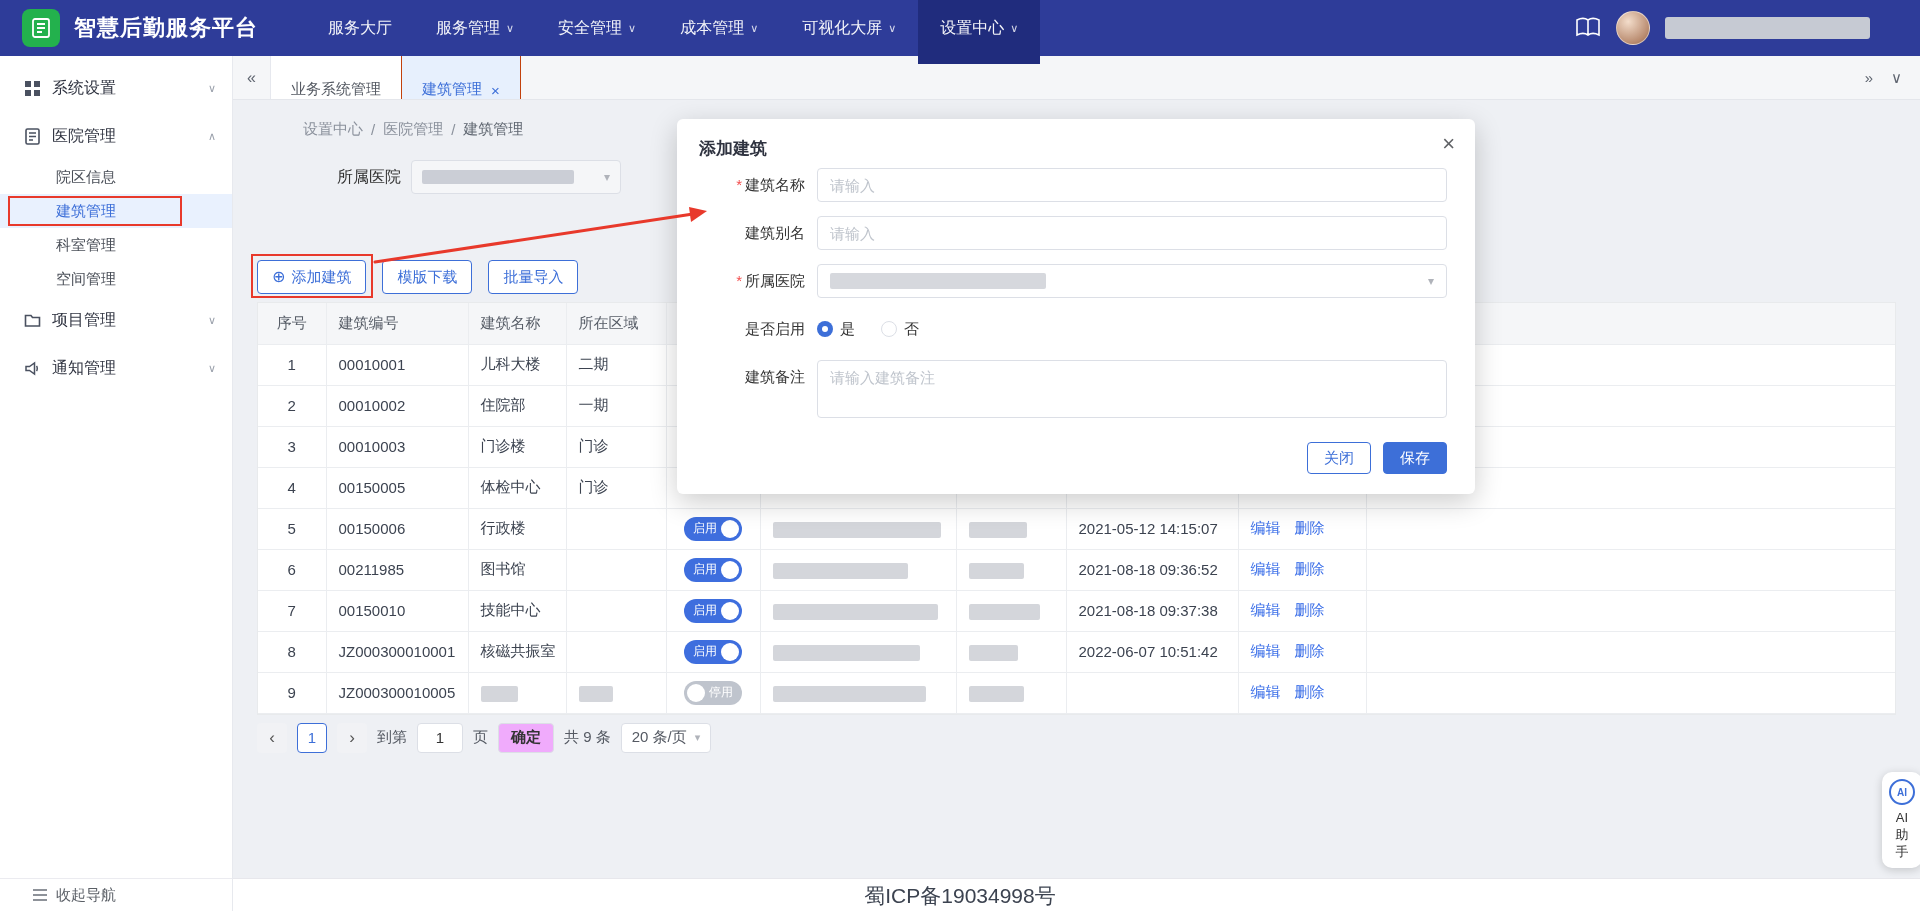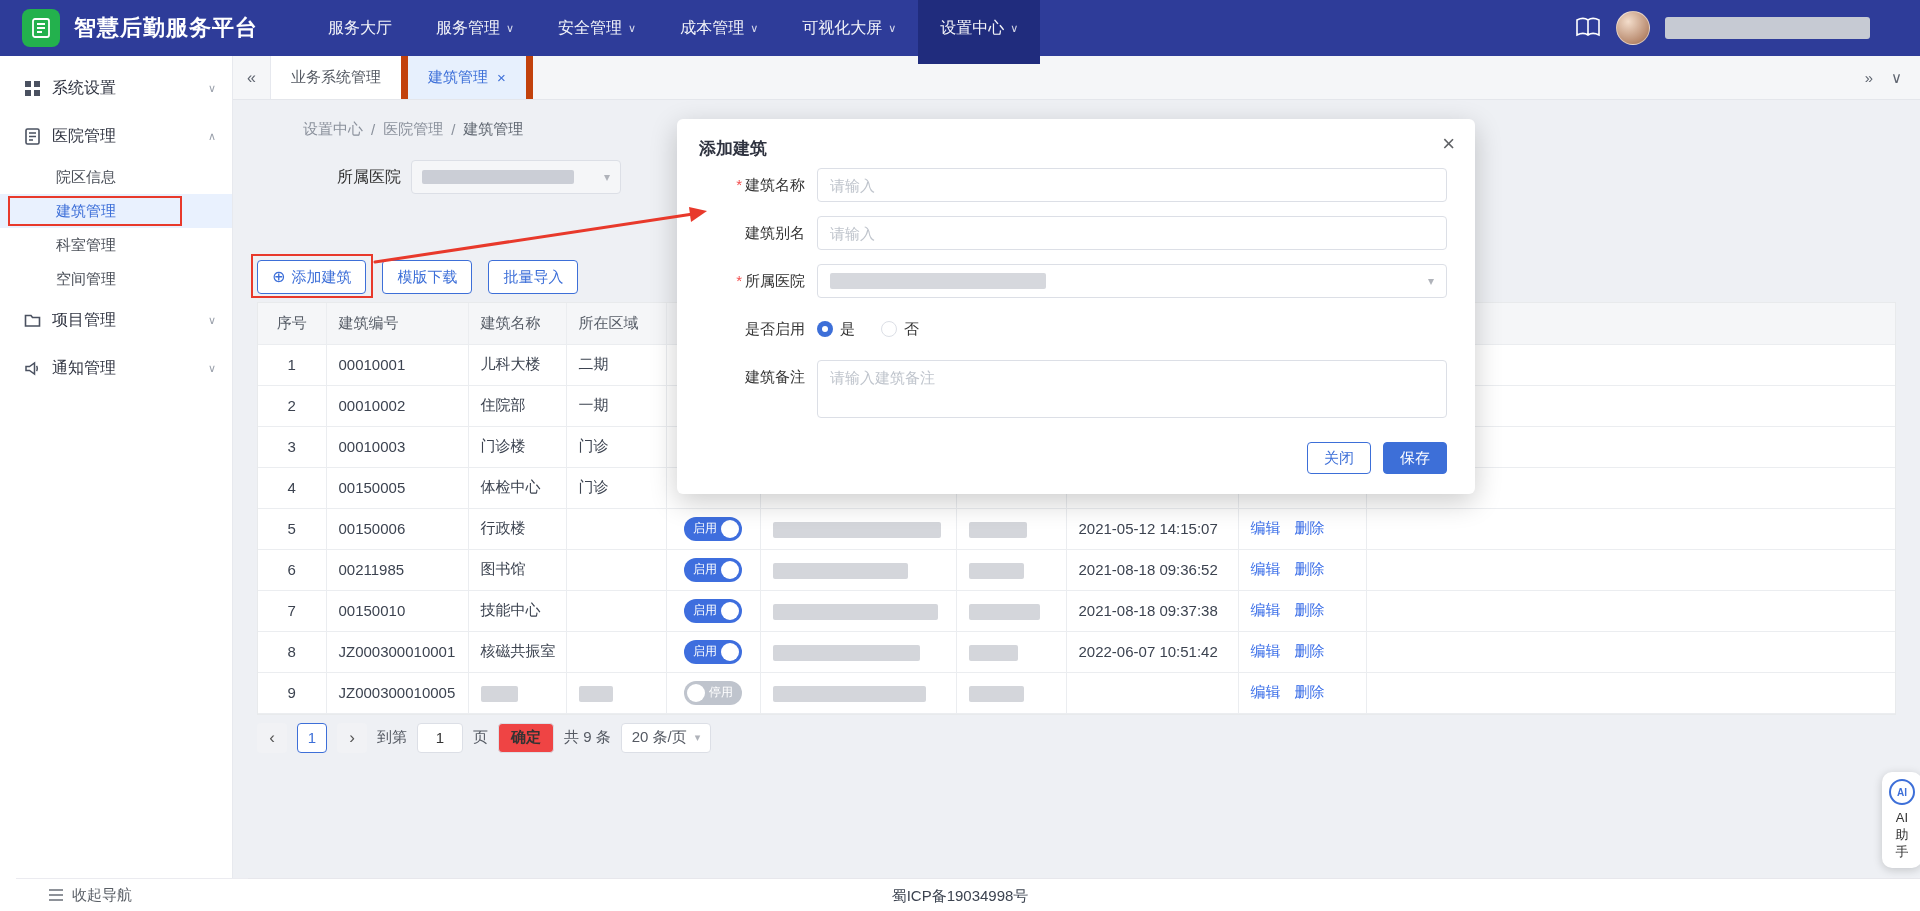--- a/index.html
+++ b/index.html
@@ -19,26 +19,26 @@
   .redact-name { width:205px; height:22px; background:#c6cad3; border-radius:3px; }
 
   
   .sidebar { position:absolute; left:0; top:56px; width:233px; height:855px; background:#fff; border-right:1px solid #e7e9ee; z-index:15; padding-top:8px; }
   .side-group { height:48px; display:flex; align-items:center; padding:0 16px 0 22px; cursor:pointer; }
   .side-group .gicon { width:20px; height:20px; margin-right:10px; display:flex; align-items:center; justify-content:center; }
   .side-group .glabel { font-size:16px; color:#2f3340; font-weight:500; flex:1; }
   .side-group .gchev { font-size:11px; color:#9aa0ab; }
   .side-child { height:34px; display:flex; align-items:center; padding-left:56px; font-size:15px; color:#4a4f58; cursor:pointer; }
   .side-child.active { color:#3d6fd8; background:#e9f1fe; }
-  .side-collapse { position:absolute; bottom:0; left:16px; width:100%; height:33px; border-top:1px solid #ebebf0; display:flex; align-items:center; padding-left:32px; gap:8px; color:#5a5f66; font-size:15px; background:#fff; cursor:pointer; }
+  .side-collapse { position:absolute; bottom:0; left:0; width:100%; height:33px; border-top:1px solid #ebebf0; display:flex; align-items:center; padding-left:32px; gap:8px; color:#5a5f66; font-size:15px; background:#fff; cursor:pointer; }
 
   
   .tabbar { position:absolute; left:233px; top:56px; width:1687px; height:44px; background:#f5f6f8; border-bottom:1px solid #e4e6eb; display:flex; align-items:stretch; z-index:10; }
   .tab-scroll { width:38px; display:flex; align-items:center; justify-content:center; color:#5f6570; font-size:16px; border-right:1px solid #e6e8ee; cursor:pointer; }
-  .tab { display:flex; align-items:center; padding:0 20px; font-size:15px; color:#555a63; background:#fff; border-right:7px solid #c2410c; cursor:pointer; }
+  .tab { display:flex; align-items:flex-end; padding:0 20px; font-size:15px; color:#555a63; background:#fff; border-right:1px solid #c2410c; cursor:pointer; }
   .tab.active { background:#e7f0fd; color:#3d6fd8; }
   .tab .tab-x { margin-left:9px; font-size:15px; cursor:pointer; }
   .tab-right { margin-left:auto; display:flex; align-items:center; gap:18px; padding:0 18px; color:#5f6570; font-size:15px; }
   .tab-right span { cursor:pointer; }
 
   
   .content { position:absolute; left:233px; top:100px; width:1687px; height:778px; background:#eef0f4; padding:18px 24px 0 24px; z-index:5; }
   .breadcrumb { margin-left:46px; font-size:15px; color:#8b919c; height:22px; display:flex; align-items:center; gap:8px; }
   .breadcrumb .crumb-last { color:#5f6670; }
   .filter-row { margin-top:20px; margin-left:80px; display:flex; align-items:center; height:34px; }
@@ -65,27 +65,27 @@
   .toggle .knob { position:absolute; top:3px; width:18px; height:18px; background:#fff; border-radius:50%; }
   .toggle.on { background:#3e6ede; padding-left:9px; }
   .toggle.on .knob { right:3px; }
   .toggle.off { background:#bfc4cd; justify-content:flex-end; padding-right:9px; }
   .toggle.off .knob { left:3px; }
 
   .pagination { margin-top:8px; display:flex; align-items:center; gap:10px; font-size:15px; color:#555a63; }
   .pg-box { width:30px; height:30px; display:inline-flex; align-items:center; justify-content:center; background:#f1f2f5; border-radius:4px; color:#555; font-size:17px; cursor:pointer; }
   .pg-num { width:30px; height:30px; display:inline-flex; align-items:center; justify-content:center; background:#fff; border:1px solid #3d6fd8; color:#3d6fd8; border-radius:4px; cursor:pointer; }
   .pg-input { width:46px; height:30px; border:1px solid #dcdfe6; border-radius:4px; text-align:center; font-size:15px; color:#333; background:#fff; font-family:inherit; }
-  .pg-confirm { height:30px; padding:0 12px; border:1px solid #dcdfe6; background:#ef4444; border-radius:4px; font-size:15px; font-weight:700; color:#333; cursor:pointer; font-family:Liberation Serif, serif; }
+  .pg-confirm { height:30px; padding:0 12px; border:1px solid #dcdfe6; background:#f0abfc; border-radius:4px; font-size:15px; font-weight:700; color:#333; cursor:pointer; font-family:Liberation Serif, serif; }
   .pg-size { height:30px; padding:0 10px; border:1px solid #dcdfe6; background:#fff; border-radius:4px; display:inline-flex; align-items:center; gap:8px; cursor:pointer; }
   .pg-size .caret { color:#b0b3ba; font-size:11px; }
 
   
   .footer { position:absolute; left:0; top:878px; width:1920px; height:33px; background:#fff; border-top:1px solid #e7e7ec; z-index:8; }
-  .footer .icp { position:absolute; left:960px; top:0; transform:translateX(-50%); line-height:33px; font-size:15px; color:#3c4350; }
+  .footer .icp { position:absolute; left:960px; top:0; transform:translateX(-50%); line-height:33px; font-size:21px; color:#3c4350; }
 
   
   .modal { position:absolute; left:677px; top:119px; width:798px; background:#fff; border-radius:6px; box-shadow:0 8px 28px rgba(0,0,0,.2); z-index:50; padding-bottom:20px; }
   .modal-title { padding:18px 0 0 22px; font-size:17px; font-weight:bold; color:#2f3340; }
   .modal-close { position:absolute; top:14px; right:20px; font-size:22px; color:#606266; cursor:pointer; line-height:1; }
   .m-body { margin-top:8px; padding-right:28px; }
   .m-row { display:flex; align-items:center; margin-bottom:14px; }
   .m-row.top { align-items:flex-start; }
   .m-label { width:140px; flex:0 0 140px; text-align:right; padding-right:12px; font-size:15px; color:#333; line-height:34px; }
   .req { color:#f34d4d; margin-right:3px; }

